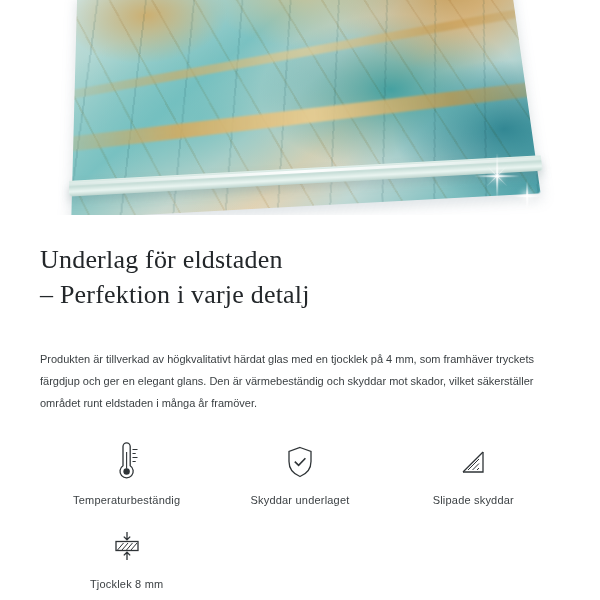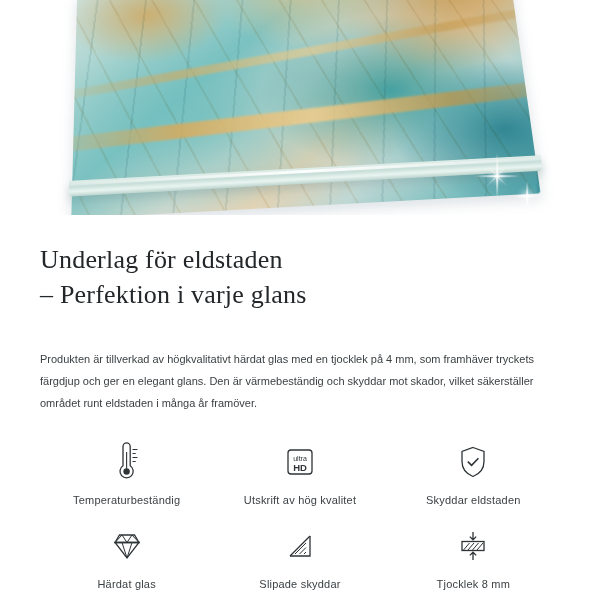--- a/index.html
+++ b/index.html
@@ -206,71 +206,50 @@
       <span class="s-ray h"></span>
         <span class="s-ray v"></span>
       <span class="s-core"></span>
     </div>
   </div>
 
   <div class="content">
 
     <h1 class="headline">
       <span>Underlag för eldstaden</span>
-      <span class="line2">– Perfektion i varje glans</span>
+      <span class="line2">– Perfektion i varje detalj</span>
     </h1>
 
     <p class="body-copy">Produkten är tillverkad av högkvalitativt härdat glas med en tjocklek på 4 mm, som framhäver tryckets färgdjup och ger en elegant glans. Den är värmebeständig och skyddar mot skador, vilket säkerställer området runt eldstaden i många år framöver.</p>
 
     <div class="features">
 
       <div class="feature">
         <span class="ico">
           <svg width="42" height="44" viewBox="0 0 42 44" fill="none" stroke="#2f3437" stroke-width="1.3">
             <path d="M17 6.5a3.6 3.6 0 0 1 7.2 0v19.2a6.6 6.6 0 1 1-7.2 0z"></path>
             <path d="M20.6 12v16.8" stroke-width="1.1"></path>
             <circle cx="20.6" cy="31.5" r="3.2" fill="#2f3437" stroke="none"></circle>
             <path d="M26.5 9.5h5M26.5 13.5h3.2M26.5 17.5h5M26.5 21.5h3.2" stroke-width="1.1"></path>
           </svg>
         </span>
         <span class="cap">Temperaturbeständig</span>
       </div>
 
-      <div class="feature">
-        <span class="ico">
-          <svg width="44" height="44" viewBox="0 0 44 44" fill="none">
-            <rect x="10" y="10" width="24" height="24" rx="3" stroke="#2f3437" stroke-width="1.3"></rect>
-            <text x="22" y="21" text-anchor="middle" font-family="Liberation Sans, sans-serif" font-size="7" fill="#2f3437">ultra</text>
-            <text x="22" y="30.5" text-anchor="middle" font-family="Liberation Sans, sans-serif" font-size="9.5" font-weight="bold" fill="#2f3437">HD</text>
-          </svg>
-        </span>
-        <span class="cap">Utskrift av hög kvalitet</span>
-      </div>
 
       <div class="feature">
         <span class="ico">
           <svg width="44" height="44" viewBox="0 0 44 44" fill="none" stroke="#2f3437" stroke-width="1.3">
             <path d="M22 7.5l11 4v10c0 7.6-5 12.6-11 15-6-2.4-11-7.4-11-15v-10z"></path>
             <path d="M16.8 21.6l3.8 3.8 6.8-7.2" stroke-width="1.6"></path>
           </svg>
         </span>
-        <span class="cap">Skyddar eldstaden</span>
-      </div>
-
-      <div class="feature">
-        <span class="ico">
-          <svg width="44" height="44" viewBox="0 0 44 44" fill="none" stroke="#2f3437" stroke-width="1.3">
-            <path d="M10 18.5h24L22 34z"></path>
-            <path d="M14.5 11h15l4.5 7.5H10z"></path>
-            <path d="M10 18.5l7-7.5 5 7.5 5-7.5 7 7.5" stroke-width="1"></path>
-            <path d="M17 18.5L22 34l5-15.5" stroke-width="1"></path>
-          </svg>
-        </span>
-        <span class="cap">Härdat glas</span>
-      </div>
+        <span class="cap">Skyddar underlaget</span>
+      </div>
+
 
       <div class="feature">
         <span class="ico">
           <svg width="44" height="44" viewBox="0 0 44 44" fill="none" stroke="#2f3437" stroke-width="1.3">
             <path d="M12 32L32 12"></path>
             <path d="M12 32h20V12" stroke-width="1.3"></path>
             <path d="M17 30l11-11M21.5 30l6.5-6.5M26 30l2-2" stroke-width="1"></path>
           </svg>
         </span>
         <span class="cap">Slipade skyddar</span>

